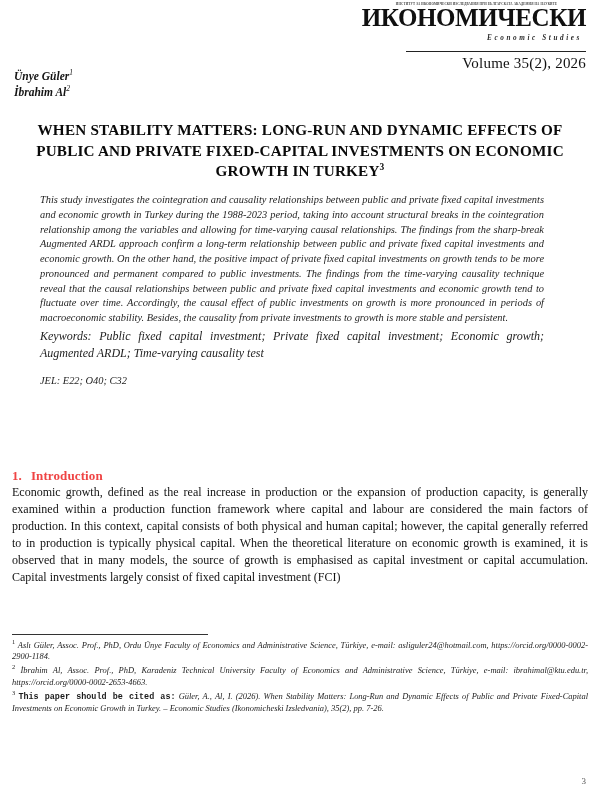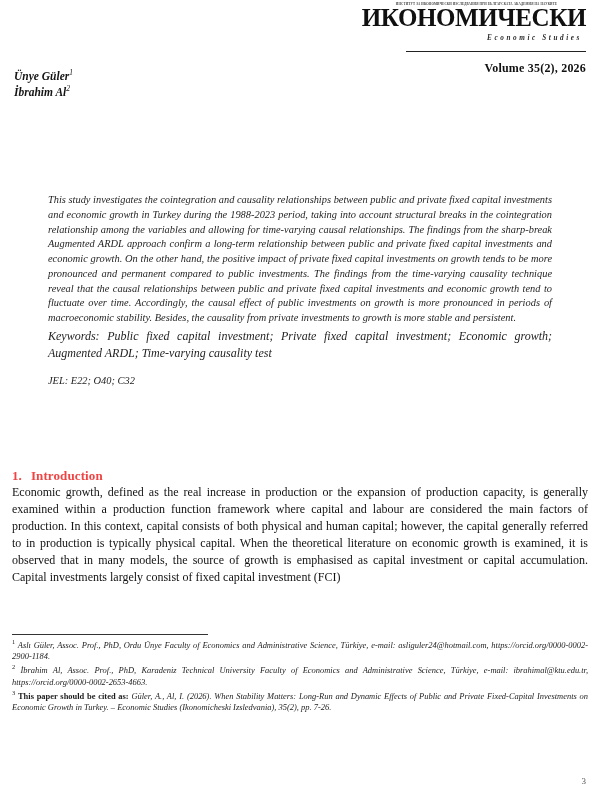--- a/index.html
+++ b/index.html
@@ -61,25 +61,24 @@
     color: #2b2b2b;
     margin-top: 4px;
     margin-right: 4px;
   }
   .mast-rule {
     border-top: 1.1px solid #222;
     width: 180px;
     margin: 9px 0 0 auto;
   }
   .volume {
-    font-size: 12px;
+    font-size: 15px;
     color: #111;
-    margin-top: 9px;
+    margin-top: 3px;
     letter-spacing: 0.2px;
-    font-weight: bold;
   }
 
   
   .authors {
     position: absolute;
     top: 68px;
     left: 14px;
     font-style: italic;
     font-weight: bold;
     font-size: 11.5px;
@@ -100,21 +99,21 @@
     line-height: 1.36;
     letter-spacing: 0.2px;
     color: #0a0a0a;
   }
   .title sup { font-size: 9.5px; vertical-align: super; font-weight: bold; }
 
   
   .abstract {
     position: absolute;
     top: 193px;
-    left: 48px;
+    left: 40px;
     width: 504px;
     font-style: italic;
     font-size: 10.4px;
     line-height: 1.42;
     text-align: justify;
     color: #1e1e1e;
   }
   .kw {
     margin-top: 2px;
     font-style: italic;
@@ -168,21 +167,21 @@
     left: 12px;
     width: 576px;
     font-size: 8.45px;
     line-height: 1.37;
     text-align: justify;
     font-style: italic;
     color: #1c1c1c;
   }
   .footnotes p { margin: 0 0 0.5px 0; }
   .footnotes sup { font-size: 6.4px; vertical-align: super; font-style: normal; }
-  .footnotes .cite-lead { font-style: normal; font-weight: bold; }
+  .footnotes .cite-lead { font-style: normal; font-weight: bold; font-family: Liberation Mono, monospace; }
 
   
   .page-num {
     position: absolute;
     bottom: 14px;
     right: 14px;
     font-size: 9px;
     color: #555;
   }
 </style>
@@ -197,20 +196,21 @@
     <div class="mast-sub">Economic Studies</div>
     <div class="mast-rule"></div>
     <div class="volume">Volume 35(2), 2026</div>
   </div>
 
   <div class="authors">
     <div><span>Ünye Güler</span><sup>1</sup></div>
     <div><span>İbrahim Al</span><sup>2</sup></div>
   </div>
 
+  <div class="title"><span>WHEN STABILITY MATTERS: LONG-RUN AND DYNAMIC EFFECTS OF PUBLIC AND PRIVATE FIXED-CAPITAL INVESTMENTS ON ECONOMIC GROWTH IN TURKEY</span><sup>3</sup></div>
 
   <div class="abstract">
     <div>This study investigates the cointegration and causality relationships between public and private fixed capital investments and economic growth in Turkey during the 1988-2023 period, taking into account structural breaks in the cointegration relationship among the variables and allowing for time-varying causal relationships. The findings from the sharp-break Augmented ARDL approach confirm a long-term relationship between public and private fixed capital investments and economic growth. On the other hand, the positive impact of private fixed capital investments on growth tends to be more pronounced and permanent compared to public investments. The findings from the time-varying causality technique reveal that the causal relationships between public and private fixed capital investments and economic growth tend to fluctuate over time. Accordingly, the causal effect of public investments on growth is more pronounced in periods of macroeconomic stability. Besides, the causality from private investments to growth is more stable and persistent.</div>
     <div class="kw"><span class="lbl">Keywords:</span> <span>Public fixed capital investment; Private fixed capital investment; Economic growth; Augmented ARDL; Time-varying causality test</span></div>
     <div class="jel"><span>JEL:</span> <span>E22; O40; C32</span></div>
   </div>
 
   <div class="section-head"><span class="num">1.</span><span>Introduction</span></div>
 
   <div class="body-text">Economic growth, defined as the real increase in production or the expansion of production capacity, is generally examined within a production function framework where capital and labour are considered the main factors of production. In this context, capital consists of both physical and human capital; however, the capital generally referred to in production is typically physical capital. When the theoretical literature on economic growth is examined, it is observed that in many models, the source of growth is emphasised as capital investment or capital accumulation. Capital investments largely consist of fixed capital investment (FCI)</div>

